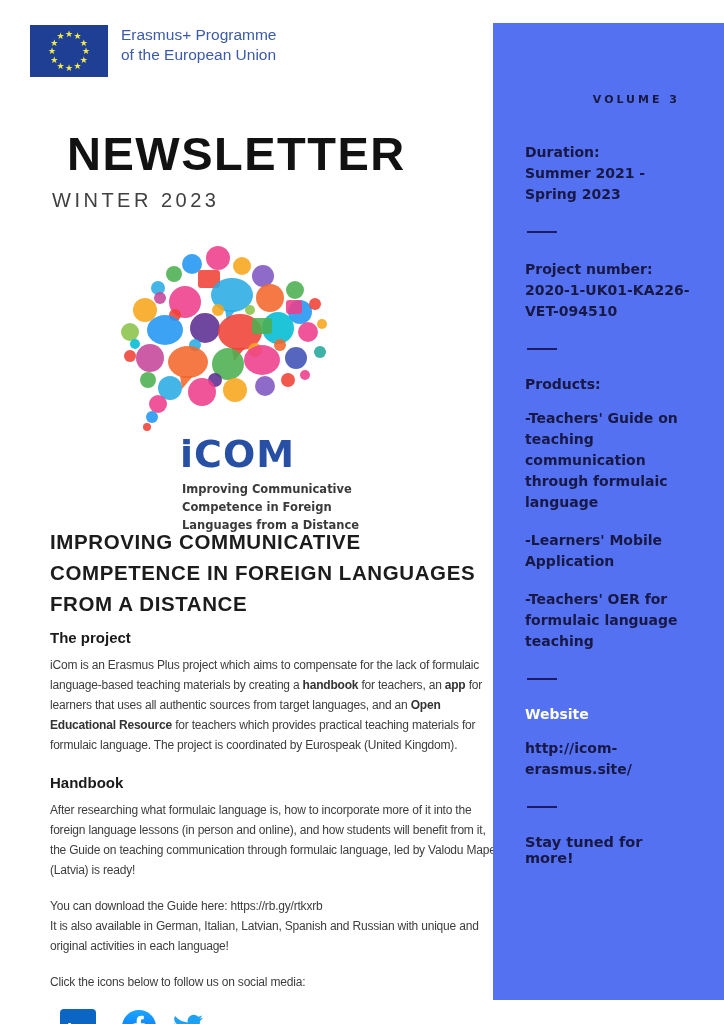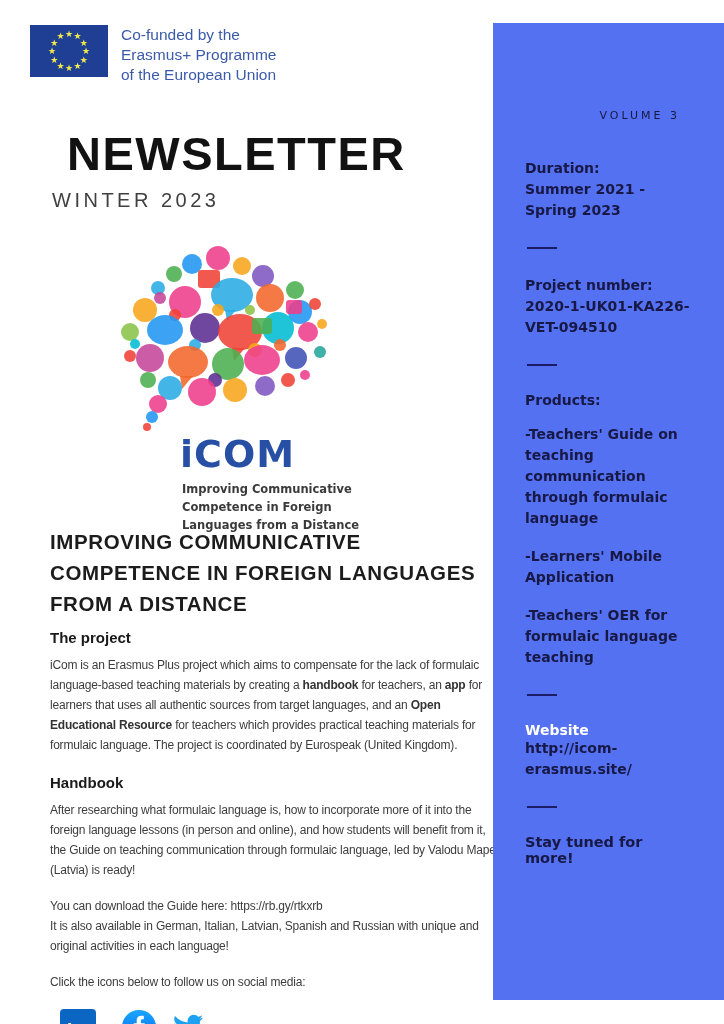--- a/index.html
+++ b/index.html
@@ -39,29 +39,29 @@
   .social-prompt{margin:4px 0 14px 0;}
   .social-row{display:flex;align-items:center;margin-left:10px;}
   .social-icon{display:block;cursor:pointer;}
   .social-icon + .social-icon{margin-left:0;}
   .icon-linkedin{margin-right:26px;}
   .icon-facebook{margin-right:16px;}
 
   
   .sidebar{position:absolute;left:493px;top:23px;width:231px;height:977px;background:#5471f2;
     box-sizing:border-box;padding:70px 34px 0 32px;color:#17173f;font-family:"DejaVu Sans",sans-serif;}
-  .volume{text-align:right;margin-right:10px;font-size:11px;letter-spacing:3px;font-weight:400;color:#181840;margin-top:16px;}
+  .volume{text-align:right;margin-right:10px;font-size:11px;letter-spacing:3px;font-weight:700;color:#181840;}
   .sidebar-heading{margin-top:74px;font-size:22px;font-weight:700;color:#0c0c16;line-height:1.42;}
   .side-block{margin-top:36px;font-size:14px;font-weight:700;line-height:1.5;color:#181845;}
   .side-block .side-value{font-weight:700;}
   .divider{width:30px;border:none;border-top:2px solid #1c1c66;margin:26px 0 26px 2px;}
   .products-label{font-size:14px;font-weight:700;color:#181845;margin-bottom:16px;}
   .product-item{font-size:14px;font-weight:700;line-height:1.5;color:#181845;margin-bottom:17px;}
   .website-label{font-size:14px;font-weight:700;color:#ffffff;}
-  .website-url{font-size:14px;font-weight:700;line-height:1.5;color:#181845;cursor:pointer;}
+  .website-url{font-size:14px;font-weight:700;line-height:1.5;color:#181845;margin-top:16px;cursor:pointer;}
   .footer-note{font-size:14.5px;font-weight:700;color:#181845;}
 </style>
 </head>
 <body>
 
 <div class="page">
 
   <div class="eu-block">
     <div class="eu-flag">
       <svg width="78" height="52" viewBox="0 0 78 52">
@@ -76,21 +76,20 @@
           <text x="39" y="46">★</text>
             <text x="30.5" y="43.7">★</text>
             <text x="24.3" y="37.5">★</text>
           <text x="22" y="29">★</text>
             <text x="24.3" y="20.5">★</text>
             <text x="30.5" y="14.3">★</text>
         </g>
       </svg>
     </div>
     <div class="eu-text">
-      <div>Co-funded by the</div>
       <div>Erasmus+ Programme</div>
       <div>of the European Union</div>
     </div>
   </div>
 
   <div class="title">NEWSLETTER</div>
   <div class="subtitle">WINTER 2023</div>
 
   <div class="logo-block">
     <div class="logo-cloud">

